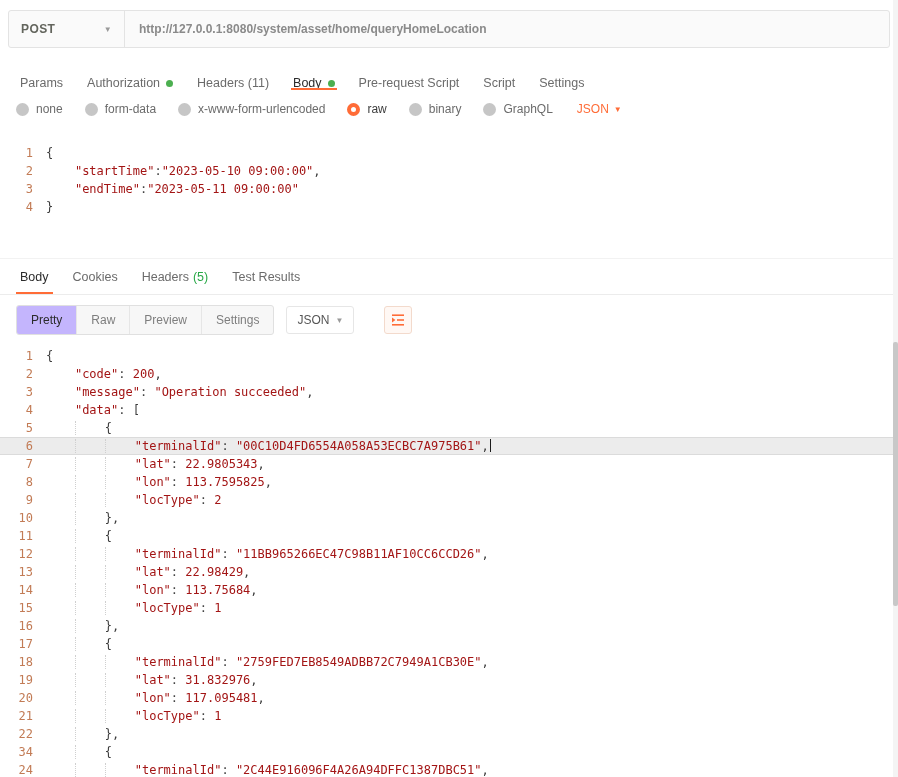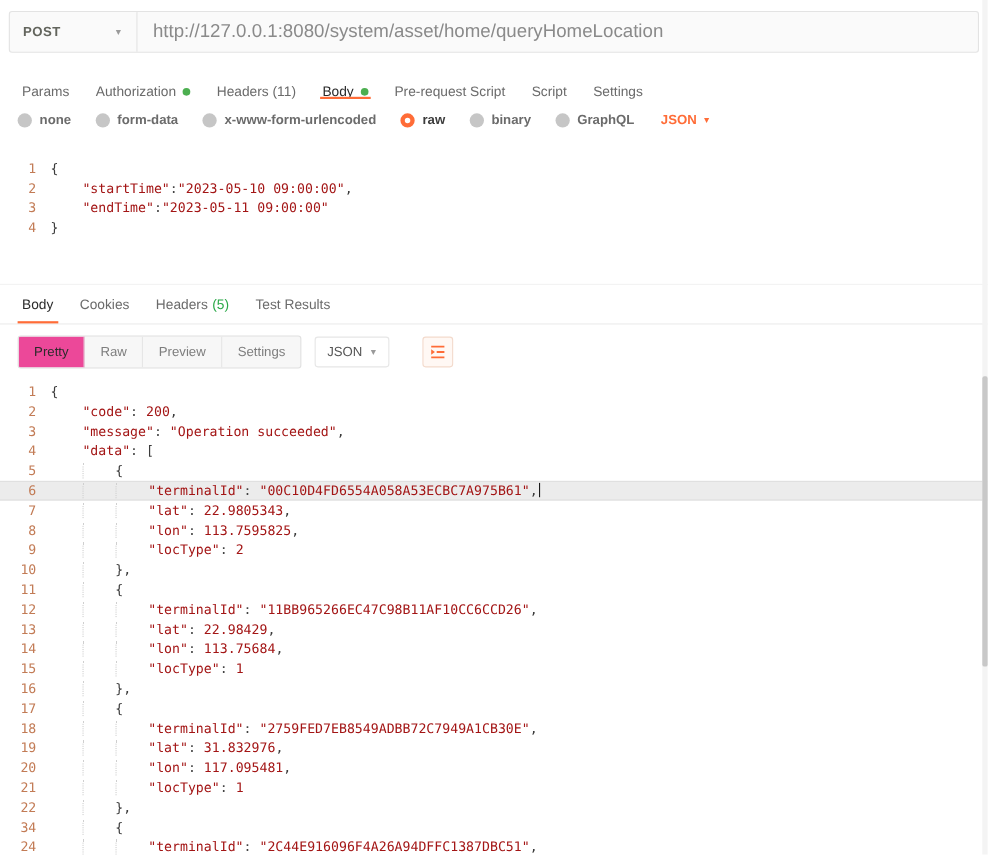--- a/index.html
+++ b/index.html
@@ -35,23 +35,24 @@
     letter-spacing: .4px;
     cursor: pointer;
   }
   .caret-down { font-size: 8px; color: #9a9a9a; }
   .url-input {
     flex: 1;
     display: flex;
     align-items: center;
     padding: 0 14px;
     color: #8a8a8a;
-    font-size: 17px;
+    font-size: 12px;
     white-space: nowrap;
     overflow: hidden;
+    font-weight: bold;
   }
 
   
   .req-tabs {
     display: flex;
     align-items: flex-end;
     padding: 0 8px;
     height: 42px;
     font-size: 12.5px;
     color: #6b6b6b;
@@ -80,21 +81,20 @@
     flex: none;
   }
 
   
   .body-type-row {
     display: flex;
     align-items: flex-start;
     padding: 12px 28px 12px 16px;
     font-size: 12px;
     color: #6b6b6b;
-    font-weight: bold;
   }
   .radio-item { display: flex; align-items: center; gap: 7px; cursor: pointer; margin-right: 22px; }
   .radio {
     width: 13px; height: 13px;
     border-radius: 50%;
     background: #C6C6C6;
     flex: none;
   }
   .radio.sel { background: #fff; border: 4px solid #FF6C37; }
   .sel-label { color: #3c3c3c; }
@@ -180,21 +180,21 @@
     display: flex;
     border: 1px solid #E0E0E0;
     border-radius: 3px;
     overflow: hidden;
     background: #F7F7F7;
     font-size: 12px;
     color: #7e7e7e;
   }
   .seg-item { padding: 7px 14px; border-right: 1px solid #E6E6E6; cursor: pointer; }
   .seg-item:last-child { border-right: none; }
-  .seg-item.active { background: #ec4899; color: #2b2b2b; }
+  .seg-item.active { background: #c4b5fd; color: #2b2b2b; }
   .res-lang {
     display: flex; align-items: center; gap: 6px;
     margin-left: 12px;
     padding: 6px 10px;
     font-size: 12px;
     color: #555;
     border: 1px solid #E6E6E6;
     border-radius: 3px;
     background: #fff;
     cursor: pointer;

